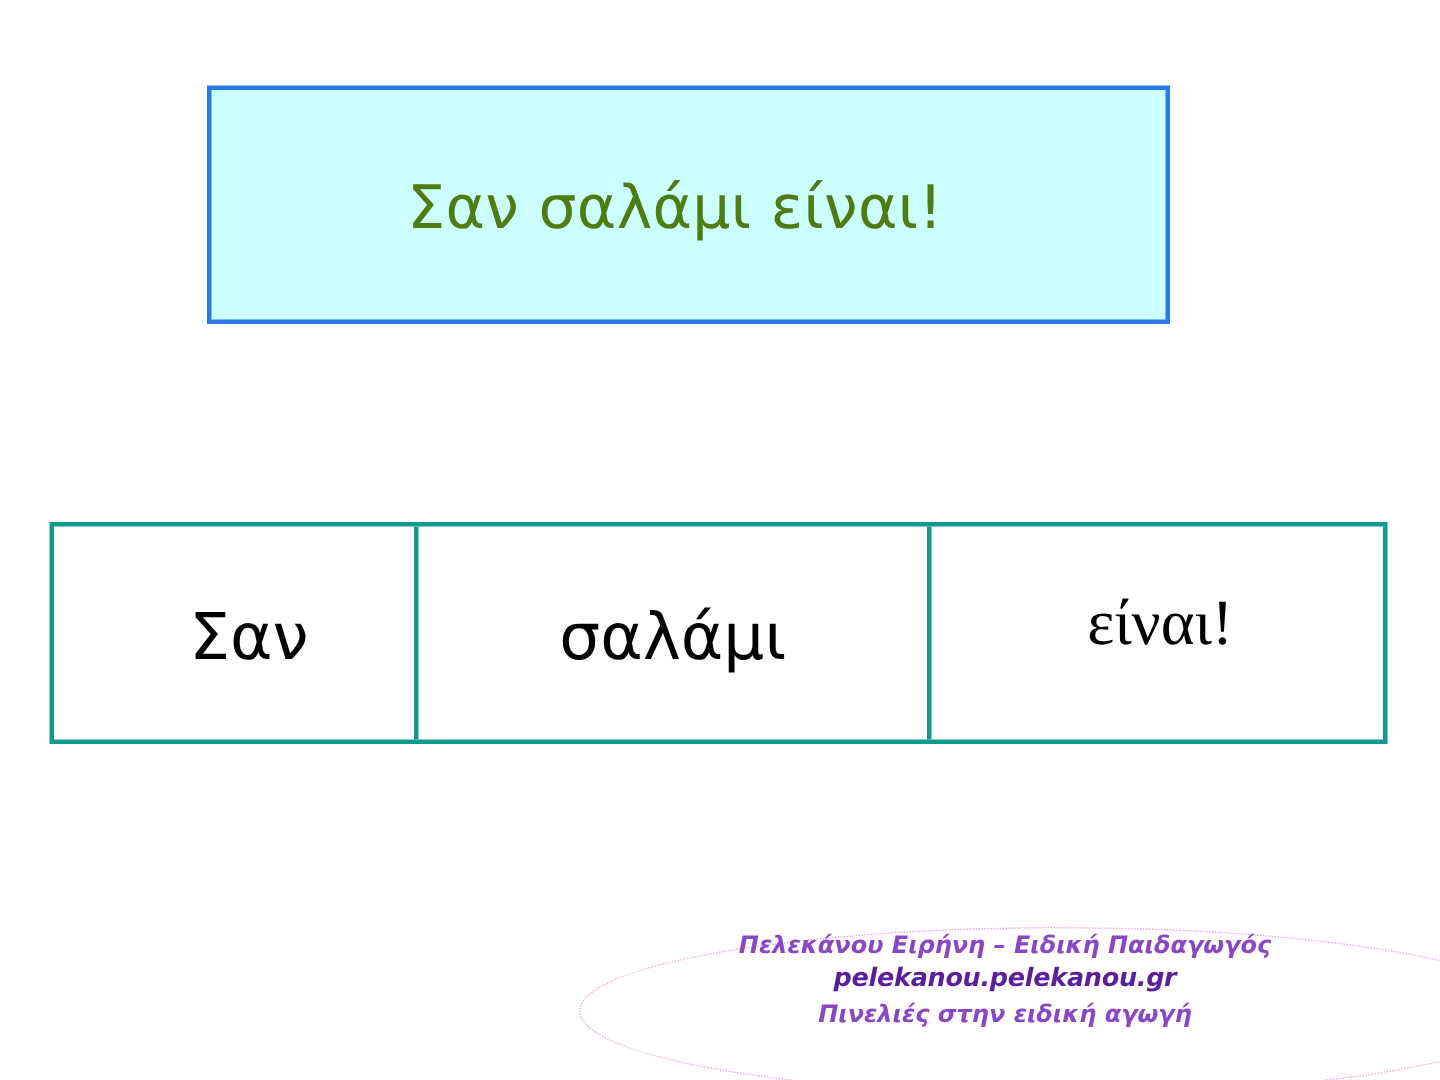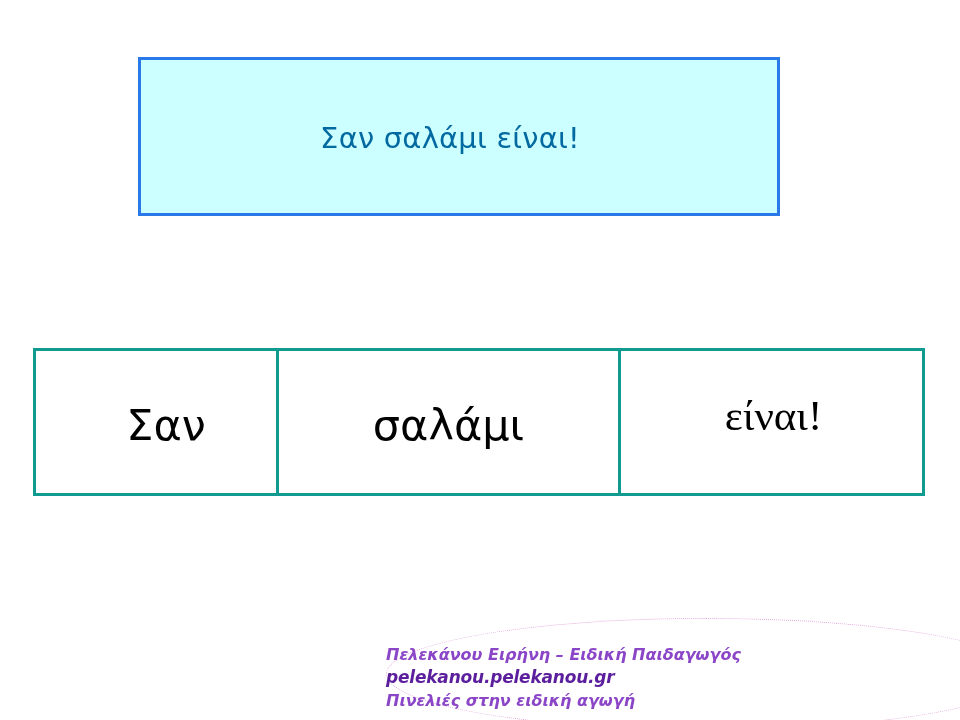--- a/index.html
+++ b/index.html
@@ -31,24 +31,24 @@
     width: 642px;
     height: 159px;
     box-sizing: border-box;
     background: #ccffff;
     border: 3px solid #2979e8;
     display: flex;
     align-items: center;
     justify-content: center;
   }
   .sentence-text {
-    font-size: 29px;
+    font-size: 40px;
     line-height: 1;
     letter-spacing: 0.2px;
-    color: #0369a1;
+    color: #4d7c0f;
     white-space: nowrap;
     transform: translate(-9px, 2px);
   }
 
   
   .word-table {
     position: absolute;
     left: 33px;
     top: 348px;
     width: 892px;
@@ -98,23 +98,23 @@
     width: 640px;
     height: 112px;
     border: 1px dotted #e3a6de;
     border-radius: 50%;
     box-sizing: border-box;
     pointer-events: none;
   }
   .credit-lines {
     position: absolute;
     left: 0;
-    top: 26px;
+    top: 1px;
     width: 568px;
-    text-align: left;
+    text-align: center;
   }
   .credit-line {
     font-family: "DejaVu Sans", "Liberation Sans", sans-serif;
     font-style: italic;
     font-weight: bold;
     white-space: nowrap;
   }
   .credit-name {
     font-size: 16px;
     color: #8b46c8;

